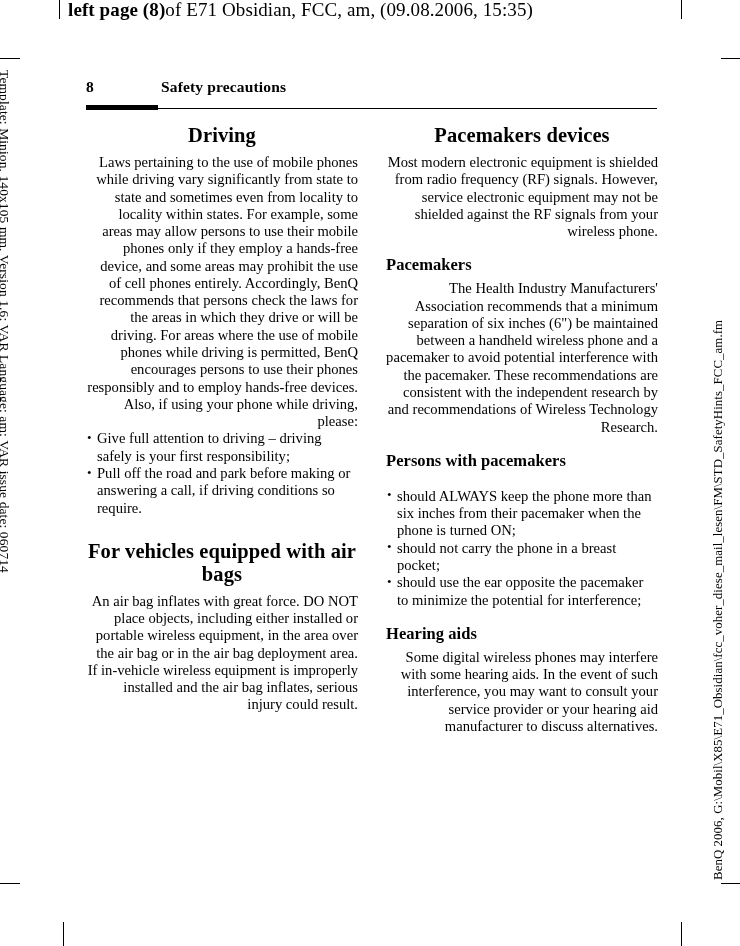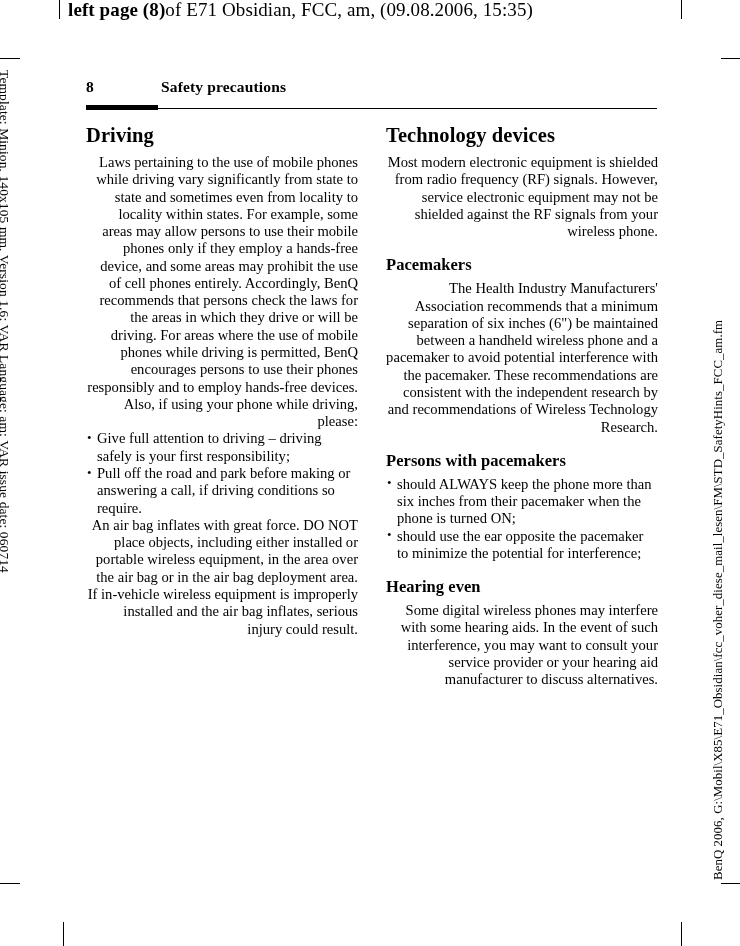--- a/index.html
+++ b/index.html
@@ -126,29 +126,30 @@
     gap: 28px;
   }
   .column { width: 272px; }
 
   h1.sec-h1 {
     font-size: 20.5px;
     font-weight: bold;
     margin: 0 0 7px 0;
     line-height: 1.12;
     letter-spacing: 0.1px;
+    text-align: center;
   }
   h2.sec-h2 {
     font-size: 16.5px;
     font-weight: bold;
     margin: 16px 0 5px 0;
     line-height: 1.15;
     letter-spacing: 0.05px;
   }
-  h2.sec-h2.tight { margin-bottom: 5px; }
+  h2.sec-h2.tight { margin-bottom: 17px; }
   h1.sec-h1.spaced-top { margin-top: 23px; }
 
   p.body-text {
     font-size: 14.6px;
     line-height: 1.185;
     margin: 0 0 0 0;
     text-align: right;
     hyphens: manual;
   }
 
@@ -205,37 +206,39 @@
 
     <div class="column">
 
       <h1 class="sec-h1">Driving</h1>
       <p class="body-text">Laws pertaining to the use of mobile phones while driving vary significantly from state to state and sometimes even from locality to locality within states. For example, some areas may allow persons to use their mobile phones only if they employ a hands-free device, and some areas may prohibit the use of cell phones entirely. Accordingly, BenQ recommends that persons check the laws for the areas in which they drive or will be driving. For areas where the use of mobile phones while driving is permitted, BenQ encourages persons to use their phones responsibly and to employ hands-free devices. Also, if using your phone while driving, please:</p>
       <ul class="bullets">
         <li>Give full attention to driving – driving safely is your first responsibility;</li>
         <li>Pull off the road and park before making or answering a call, if driving conditions so require.</li>
       </ul>
 
+      <h1 class="sec-h1 spaced-top">For vehicles equipped with air bags</h1>
       <p class="body-text">An air bag inflates with great force. DO NOT place objects, including either installed or portable wireless equipment, in the area over the air bag or in the air bag deployment area. If in-vehicle wireless equipment is improperly installed and the air bag inflates, serious injury could result.</p>
 
     </div>
 
     <div class="column">
 
-      <h1 class="sec-h1">Technology devices</h1>
+      <h1 class="sec-h1">Pacemakers devices</h1>
       <p class="body-text">Most modern electronic equipment is shielded from radio frequency (RF) signals. However, service electronic equipment may not be shielded against the RF signals from your wireless phone.</p>
 
       <h2 class="sec-h2">Pacemakers</h2>
       <p class="body-text">The Health Industry Manufacturers' Association recommends that a minimum separation of six inches (6") be maintained between a handheld wireless phone and a pacemaker to avoid potential interference with the pacemaker. These recommendations are consistent with the independent research by and recommendations of Wireless Technology Research.</p>
 
       <h2 class="sec-h2 tight">Persons with pacemakers</h2>
       <ul class="bullets">
         <li>should ALWAYS keep the phone more than six inches from their pacemaker when the phone is turned ON;</li>
+        <li>should not carry the phone in a breast pocket;</li>
         <li>should use the ear opposite the pacemaker to minimize the potential for interference;</li>
       </ul>
 
-      <h2 class="sec-h2">Hearing even</h2>
+      <h2 class="sec-h2">Hearing aids</h2>
       <p class="body-text">Some digital wireless phones may interfere with some hearing aids. In the event of such interference, you may want to consult your service provider or your hearing aid manufacturer to discuss alternatives.</p>
 
     </div>
 
   </div>
 </div>
 
 </body></html>

